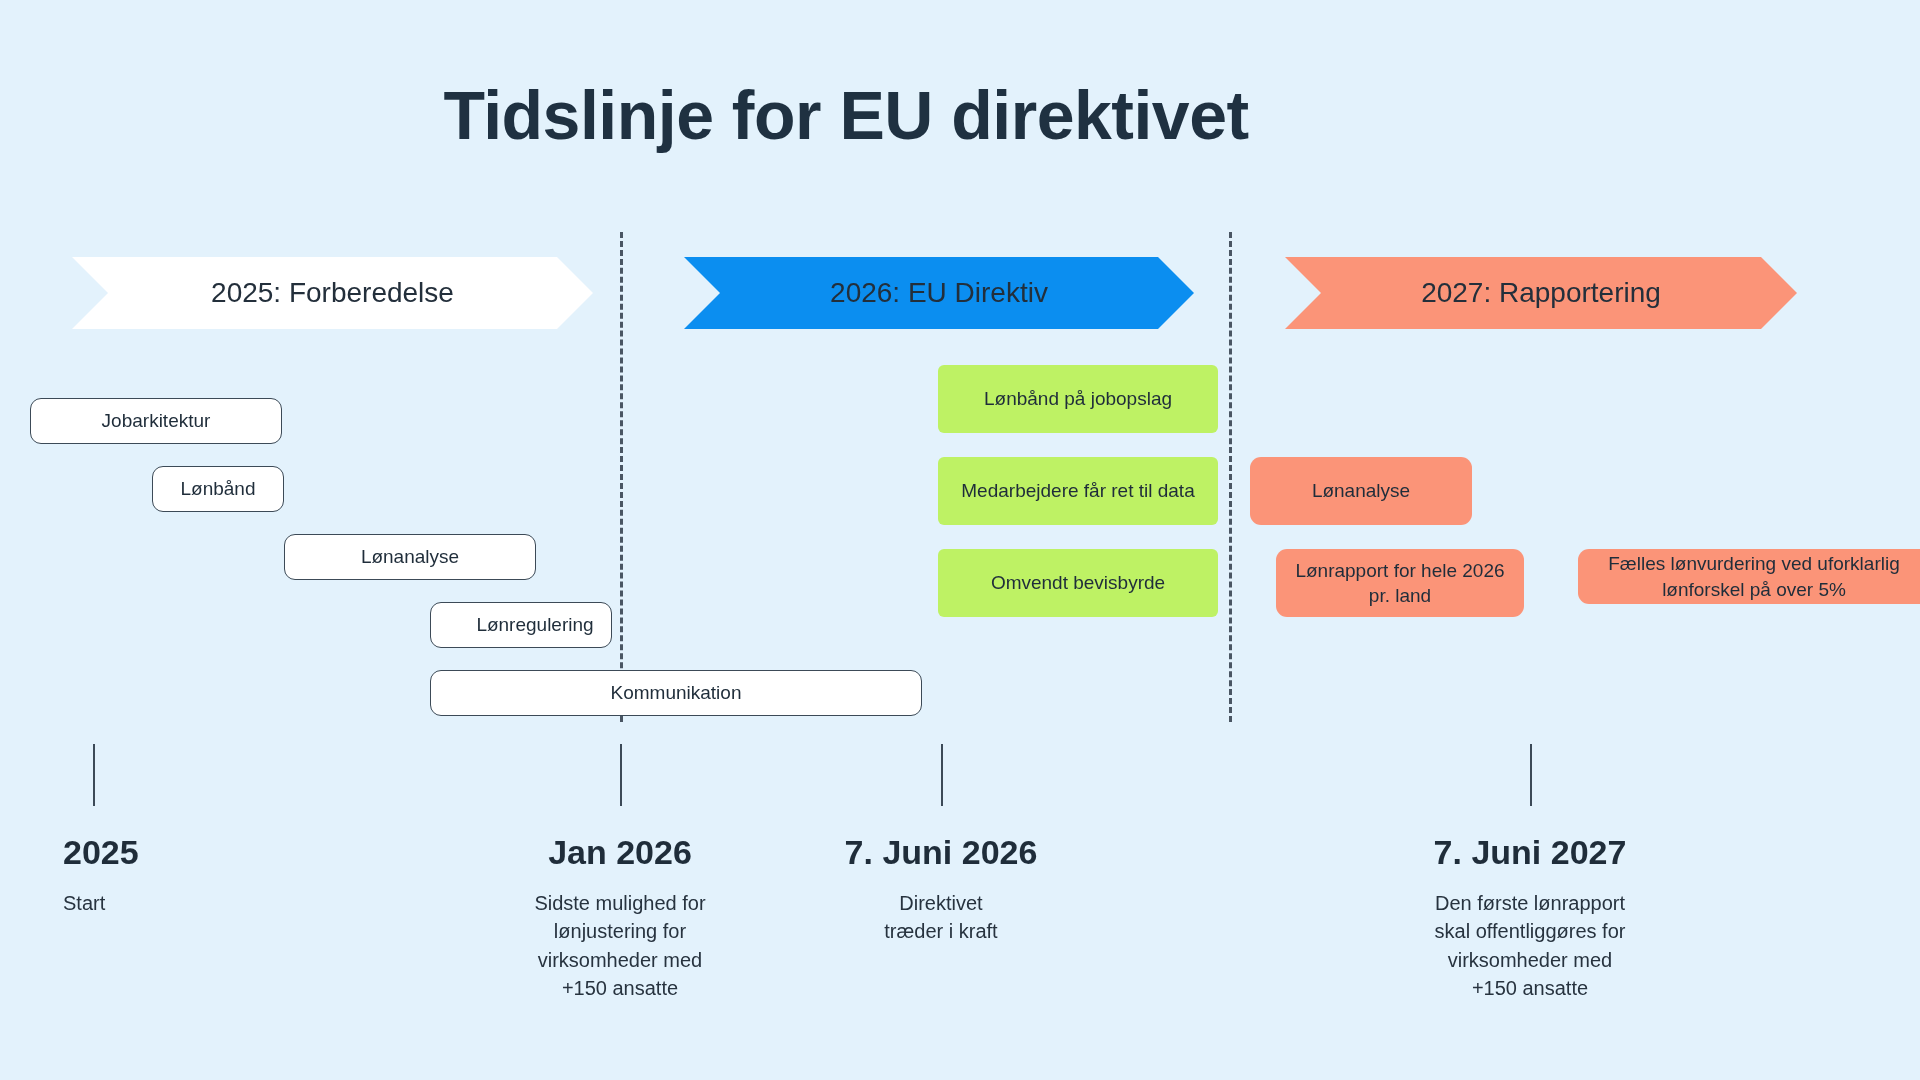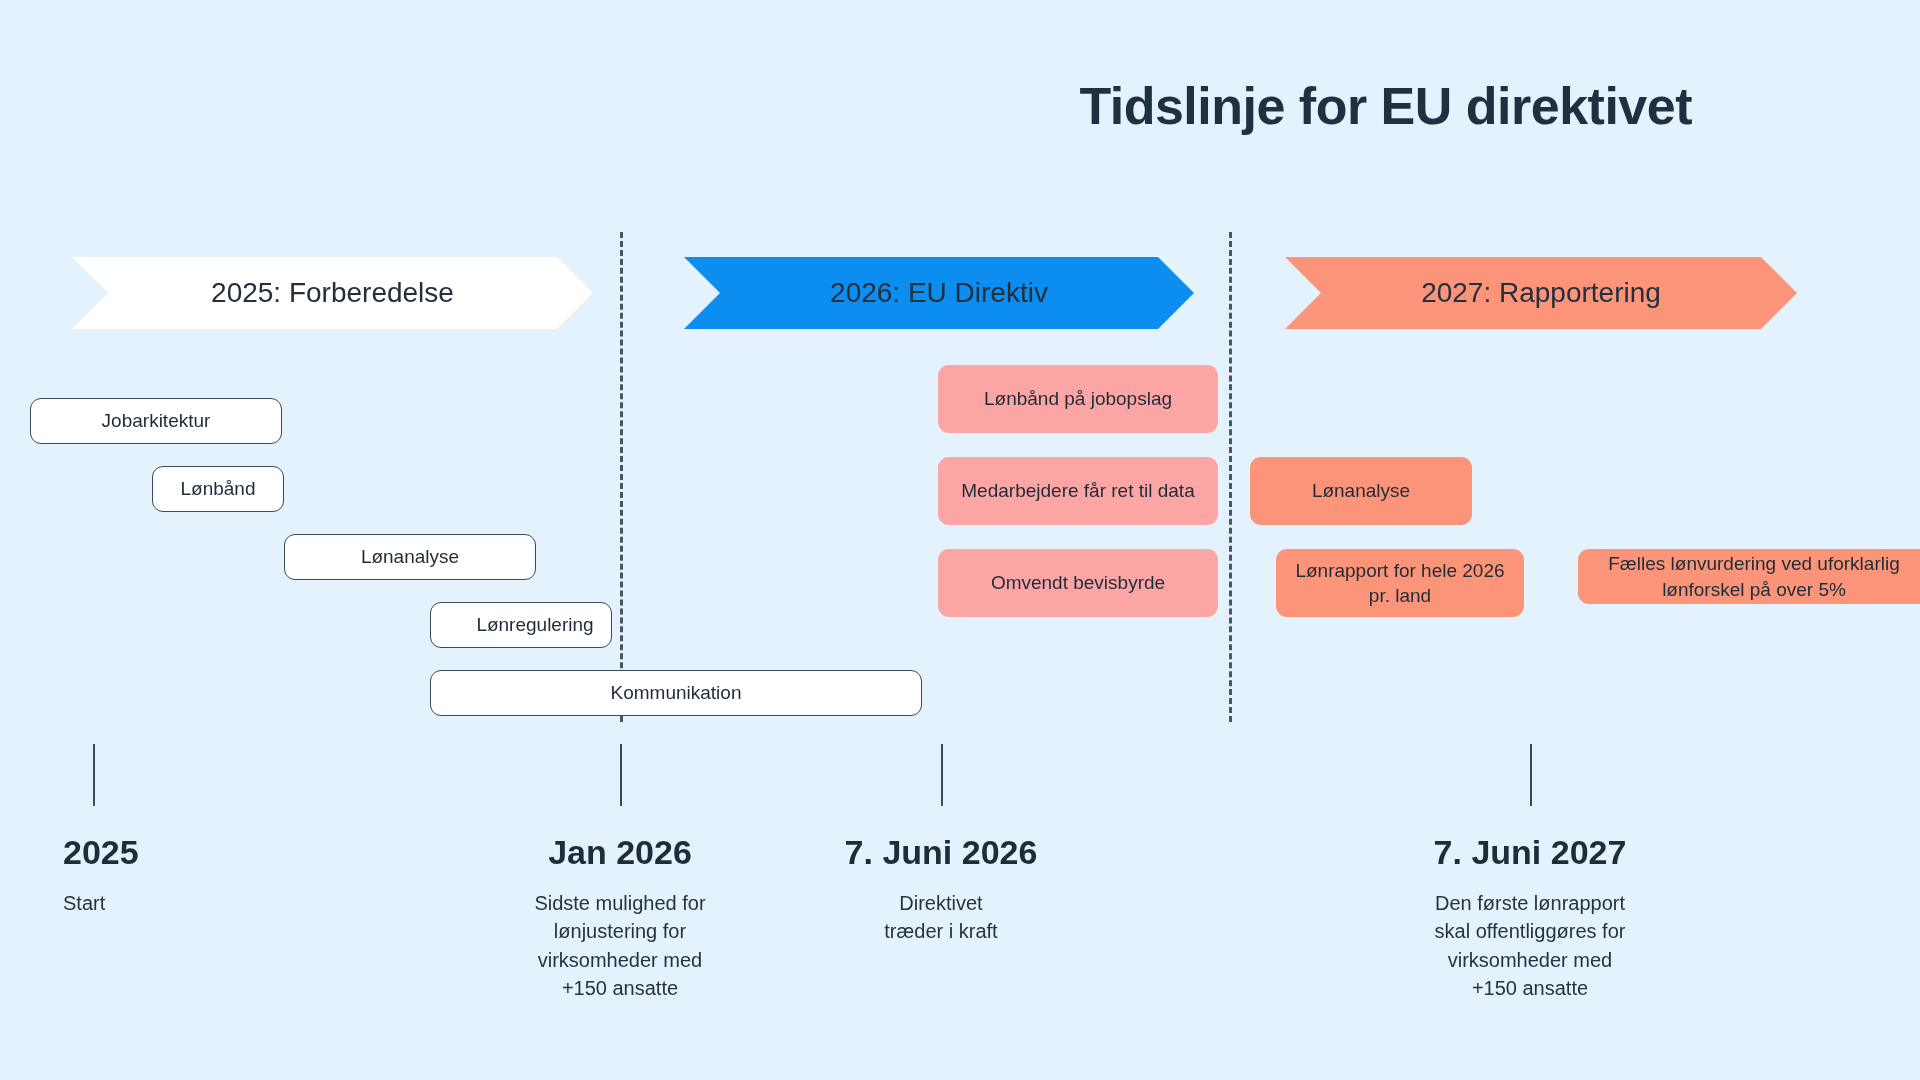--- a/index.html
+++ b/index.html
@@ -22,22 +22,22 @@
     width: 1920px;
     height: 1080px;
   }
 
   
   .page-title {
     position: absolute;
     top: 78px;
     left: 0;
     width: 1692px;
-    text-align: right;
-    font-size: 52px;
+    text-align: center;
+    font-size: 68px;
     font-weight: 700;
     letter-spacing: -0.5px;
     color: #1f3141;
     line-height: 1.1;
   }
 
   
   .divider {
     position: absolute;
     top: 232px;
@@ -95,22 +95,22 @@
     padding: 6px 14px;
   }
   .task.pill {
     background: #ffffff;
     border: 1.6px solid #3c4a57;
     border-radius: 11px;
     height: 46px;
     margin-top: 32px;
   }
   .task.blue {
-    background: #fca5a5;
-    border-radius: 11px;
+    background: #bef264;
+    border-radius: 6px;
   }
   .task.salmon {
     background: #fb9478;
     border-radius: 11px;
   }
 
   
   .t-jobarkitektur  { left: 30px;  top: 366px; width: 252px; }
   .t-lonband        { left: 152px; top: 434px; width: 132px; }
   .t-lonanalyse25   { left: 284px; top: 502px; width: 252px; }

